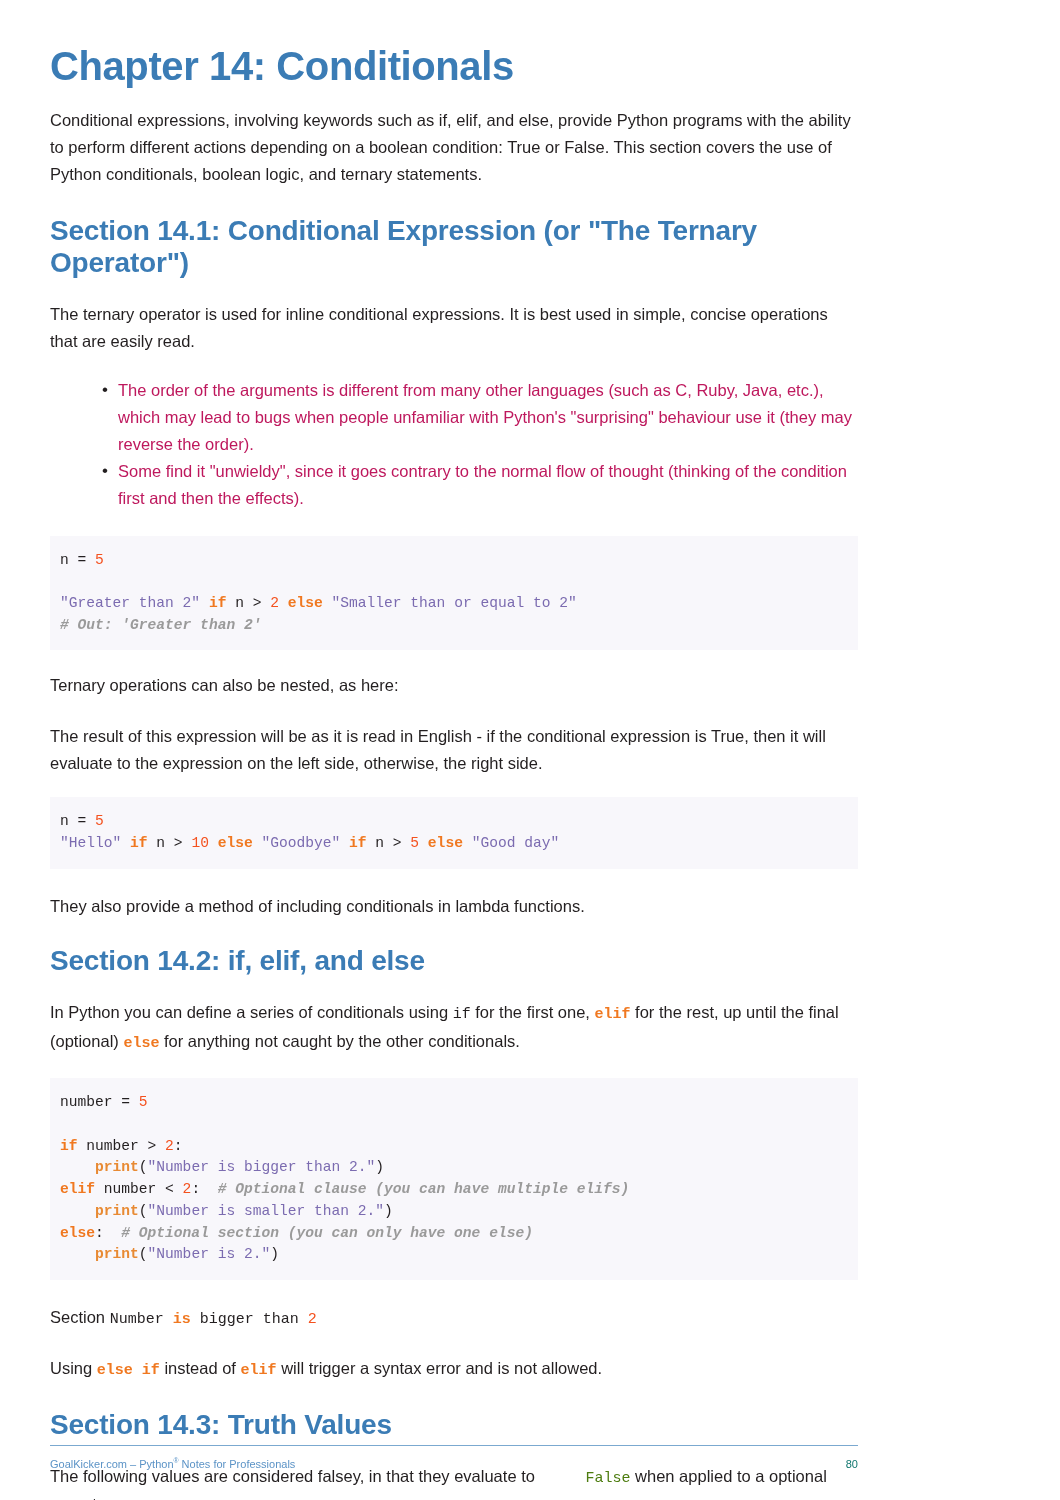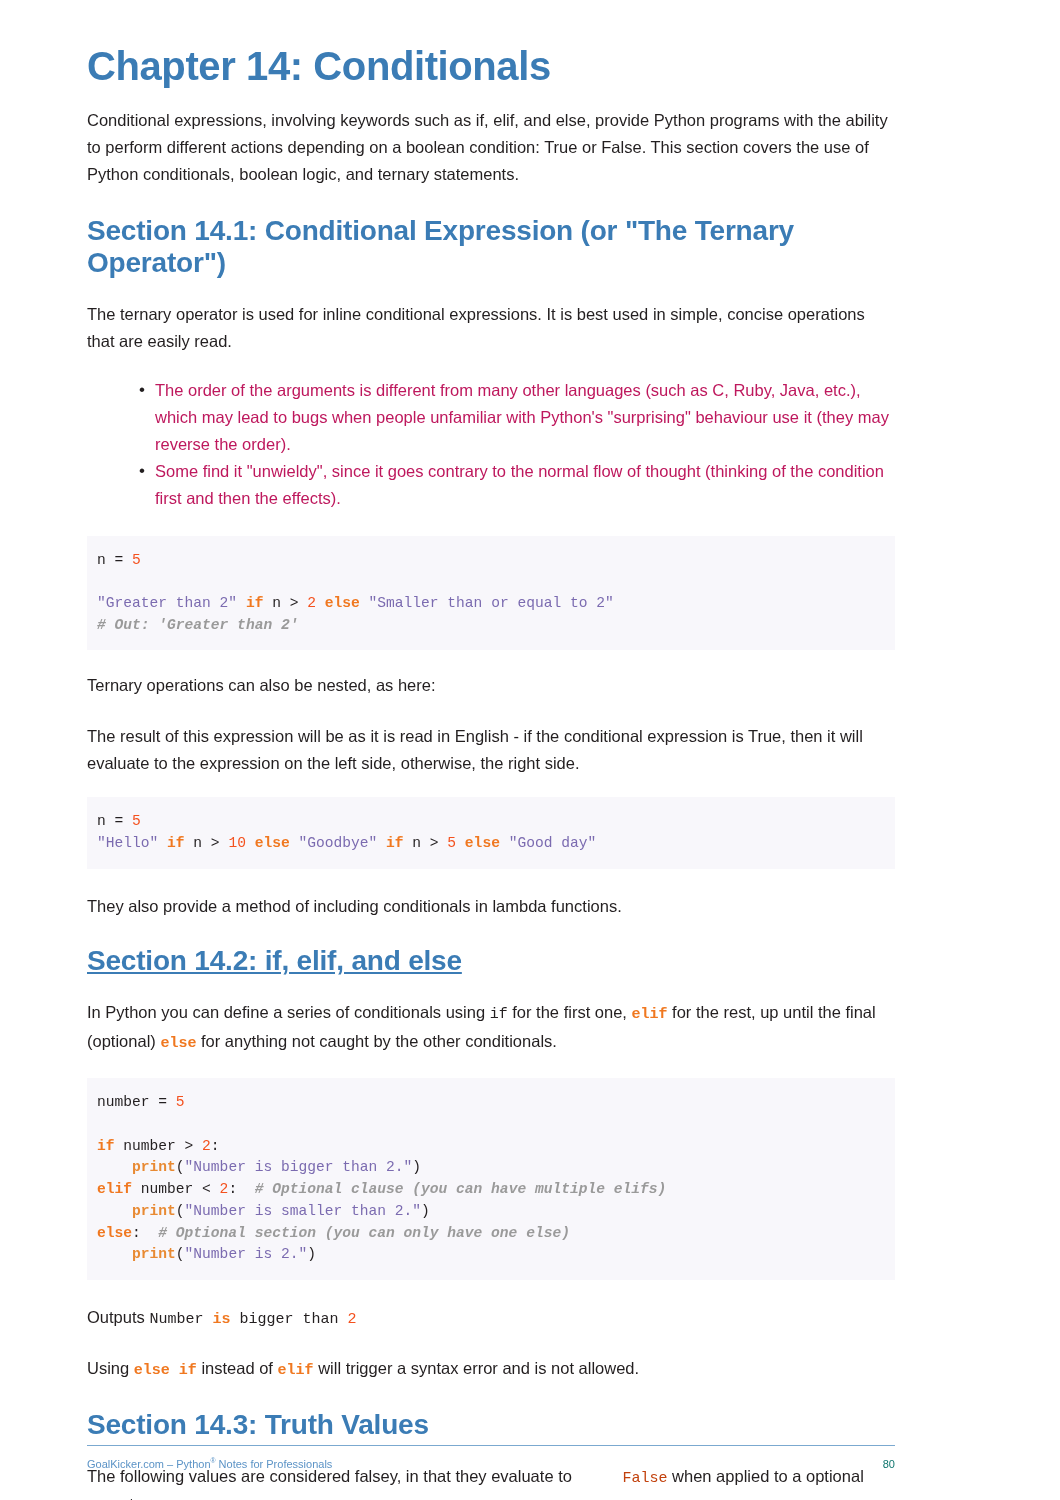--- a/index.html
+++ b/index.html
@@ -14,42 +14,41 @@
     font-family: "Liberation Sans", sans-serif;
     color: #231f20;
     -webkit-font-smoothing: antialiased;
   }
   .page {
     position: relative;
     width: 908px;
     height: 1500px;
     box-sizing: border-box;
     padding: 0 50px;
-    margin-left: 37px;
   }
   
   .chapter-title {
     color: #3b7cb5;
     font-size: 40px;
     font-weight: bold;
     letter-spacing: -0.4px;
     line-height: 1.12;
     margin: 0;
     padding-top: 44px;
   }
   .section-title {
     color: #3b7cb5;
     font-size: 28px;
     font-weight: bold;
     letter-spacing: -0.2px;
     line-height: 1.14;
     margin: 0;
   }
   .sec-141 { padding-top: 28px; }
-  .sec-142 { padding-top: 26px; text-decoration: underline; }
+  .sec-142 { padding-top: 26px; }
   .sec-143 { padding-top: 26px; }
 
   
   p.body {
     font-size: 16.5px;
     line-height: 1.63;
     margin: 0;
     color: #231f20;
   }
   .sp-intro  { padding-top: 18px; }
@@ -104,21 +103,21 @@
   .tok-plain   { color: #231f20; }
 
   
   code.inline {
     font-family: "Liberation Mono", "DejaVu Sans Mono", monospace;
     font-size: 15px;
     color: #231f20;
   }
   code.inline.kw { color: #f07820; font-weight: bold; }
   code.inline.num { color: #f4511e; }
-  code.inline.bool { color: #c2410c; padding-left: 46px; }
+  code.inline.bool { color: #4d7c0f; padding-left: 46px; }
 
   
   .footer {
     position: absolute;
     left: 50px;
     right: 50px;
     bottom: 30px;
   }
   .footer-rule {
     border-top: 1.6px solid #7ba9d0;
@@ -176,21 +175,21 @@
 
   <pre class="code-block cb-3"><span class="tok-plain">number </span><span class="tok-plain">= </span><span class="tok-num">5</span>
 
 <span class="tok-kw">if</span><span class="tok-plain"> number &gt; </span><span class="tok-num">2</span><span class="tok-plain">:</span>
 <span class="tok-plain">    </span><span class="tok-fn">print</span><span class="tok-plain">(</span><span class="tok-str">"Number is bigger than 2."</span><span class="tok-plain">)</span>
 <span class="tok-kw">elif</span><span class="tok-plain"> number &lt; </span><span class="tok-num">2</span><span class="tok-plain">:  </span><span class="tok-com"># Optional clause (you can have multiple elifs)</span>
 <span class="tok-plain">    </span><span class="tok-fn">print</span><span class="tok-plain">(</span><span class="tok-str">"Number is smaller than 2."</span><span class="tok-plain">)</span>
 <span class="tok-kw">else</span><span class="tok-plain">:  </span><span class="tok-com"># Optional section (you can only have one else)</span>
 <span class="tok-plain">    </span><span class="tok-fn">print</span><span class="tok-plain">(</span><span class="tok-str">"Number is 2."</span><span class="tok-plain">)</span></pre>
 
-  <p class="body sp-b"><span>Outputs </span><code class="inline">Number </code><code class="inline kw">is</code><code class="inline"> bigger than </code><code class="inline num">2</code></p>
+  <p class="body sp-b"><span>Section </span><code class="inline">Number </code><code class="inline kw">is</code><code class="inline"> bigger than </code><code class="inline num">2</code></p>
 
   <p class="body sp-c"><span>Using </span><code class="inline kw">else if</code><span> instead of </span><code class="inline kw">elif</code><span> will trigger a syntax error and is not allowed.</span></p>
 
   <h2 class="section-title sec-143">Section 14.3: Truth Values</h2>
 
   <p class="body sp-a"><span>The following values are considered falsey, in that they evaluate to </span><code class="inline bool">False</code><span> when applied to a optional operator.</span></p>
 
   <div class="footer">
     <div class="footer-rule"></div>
     <div class="footer-row">

